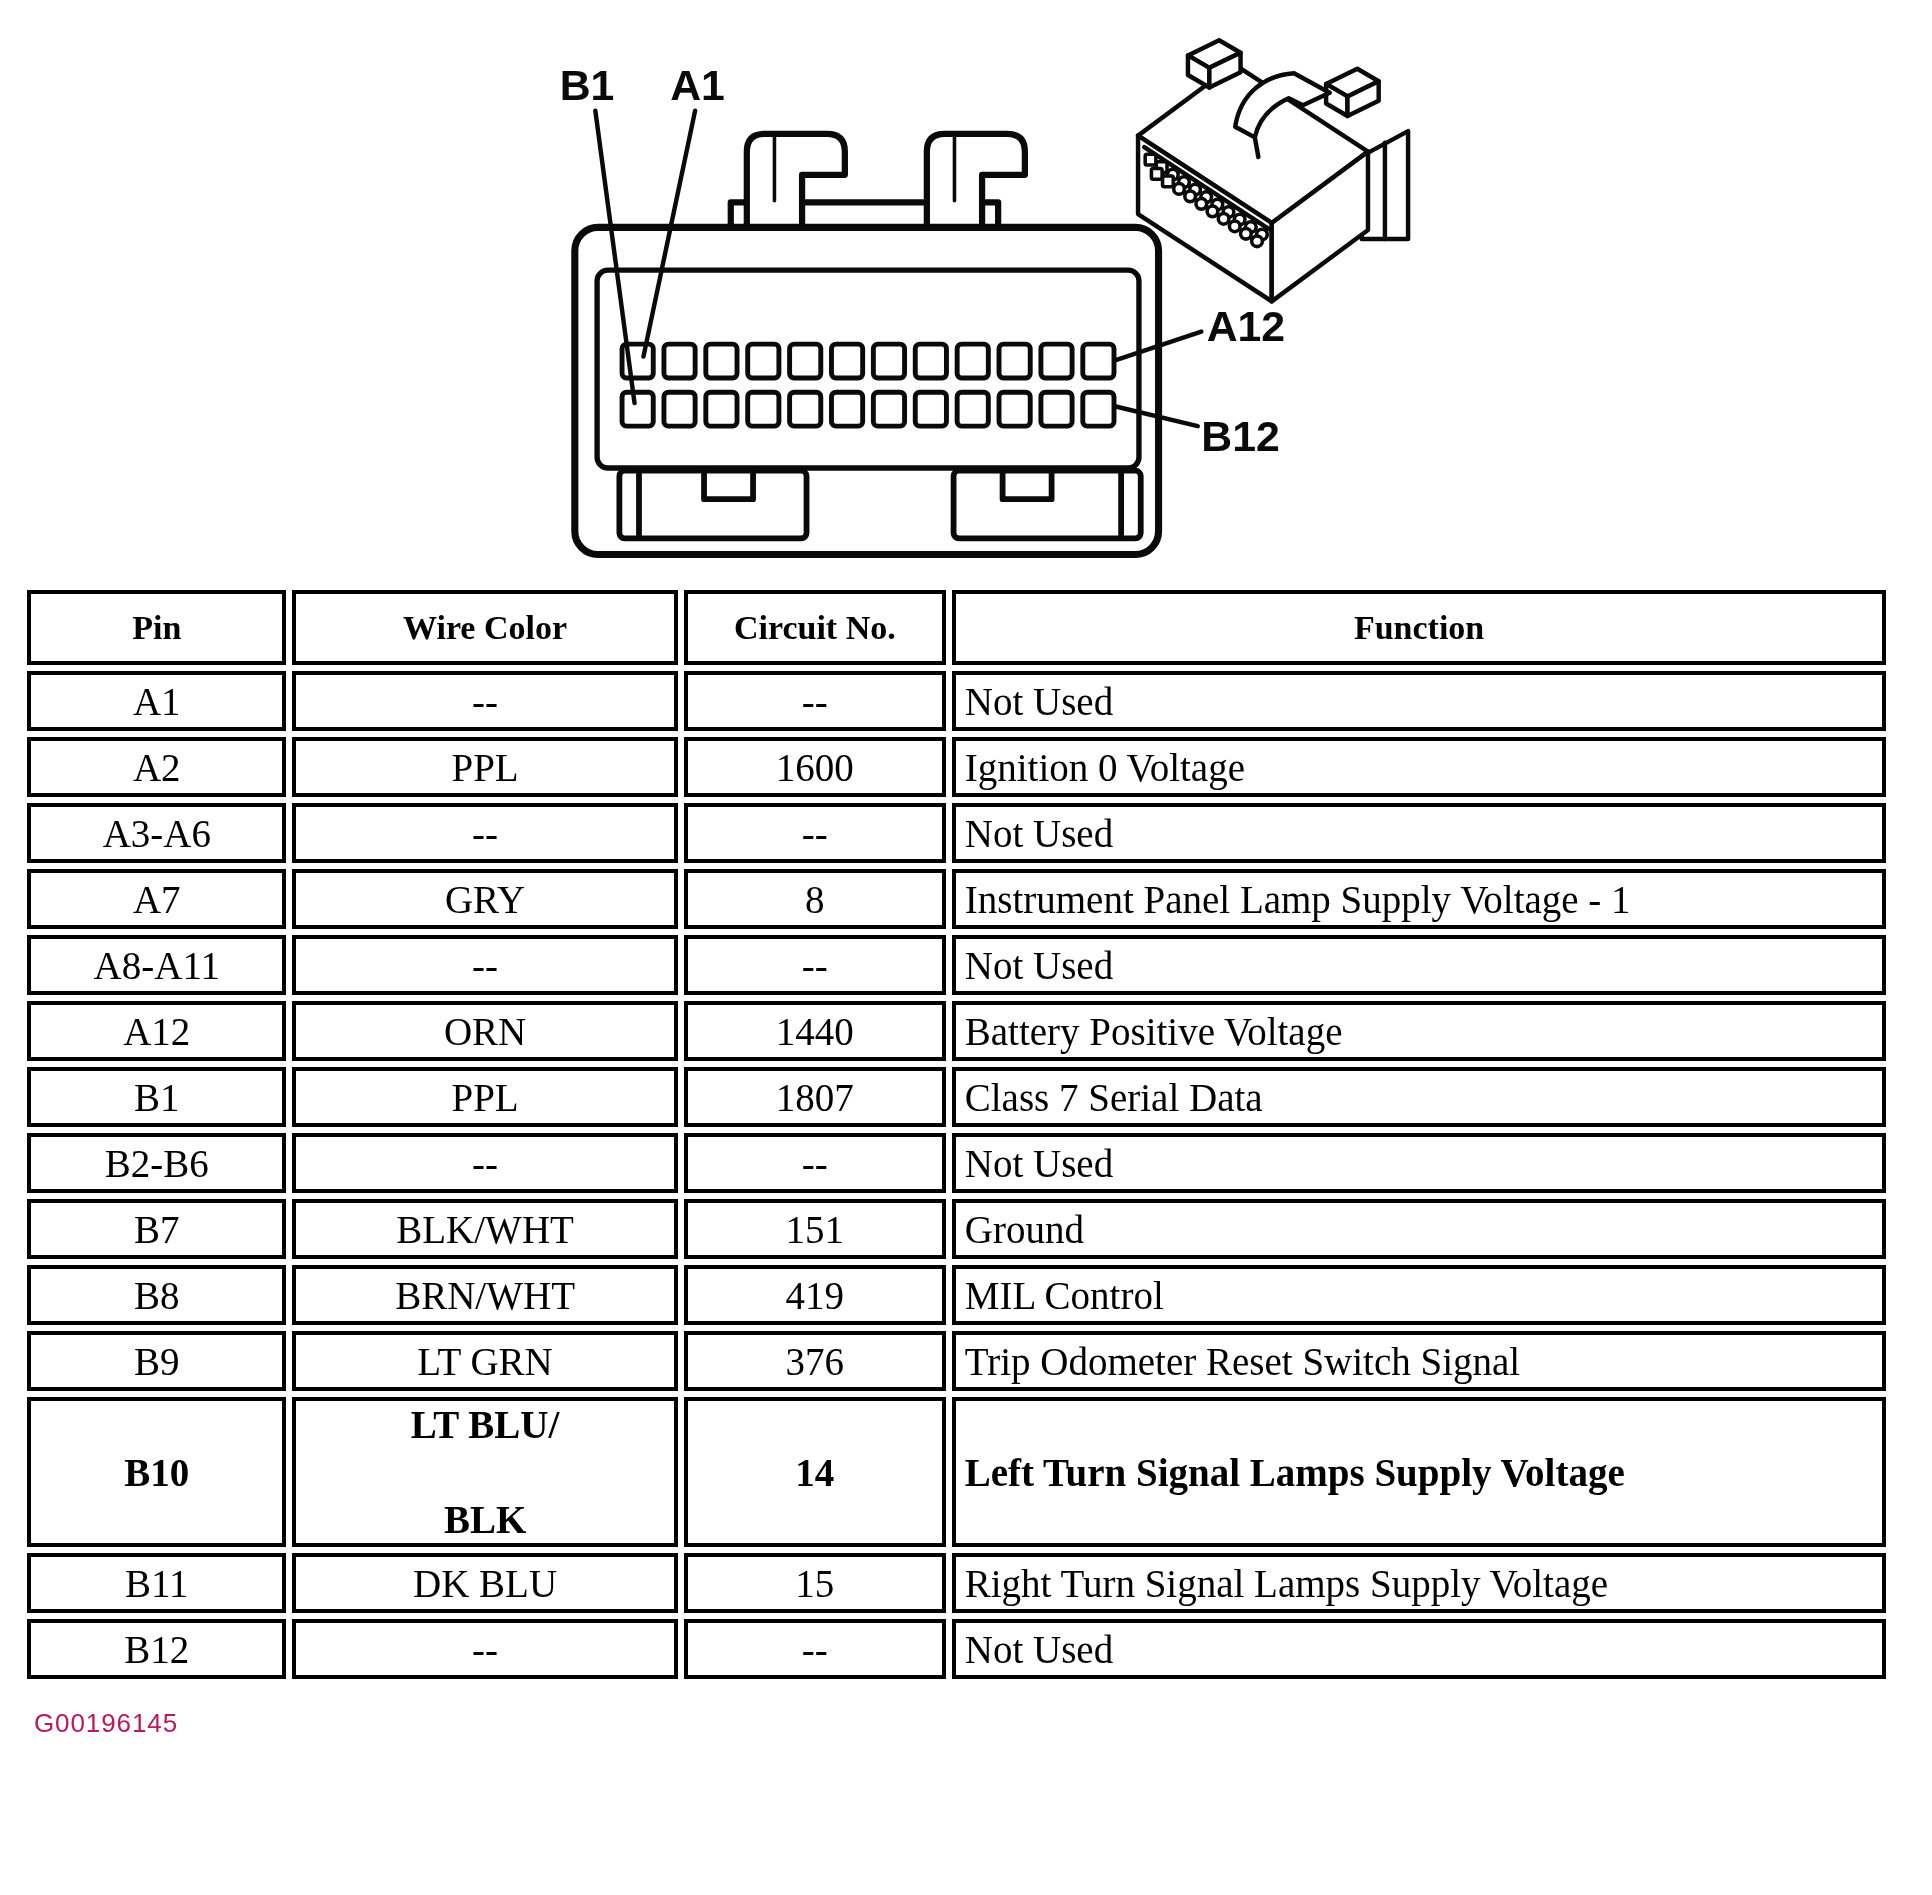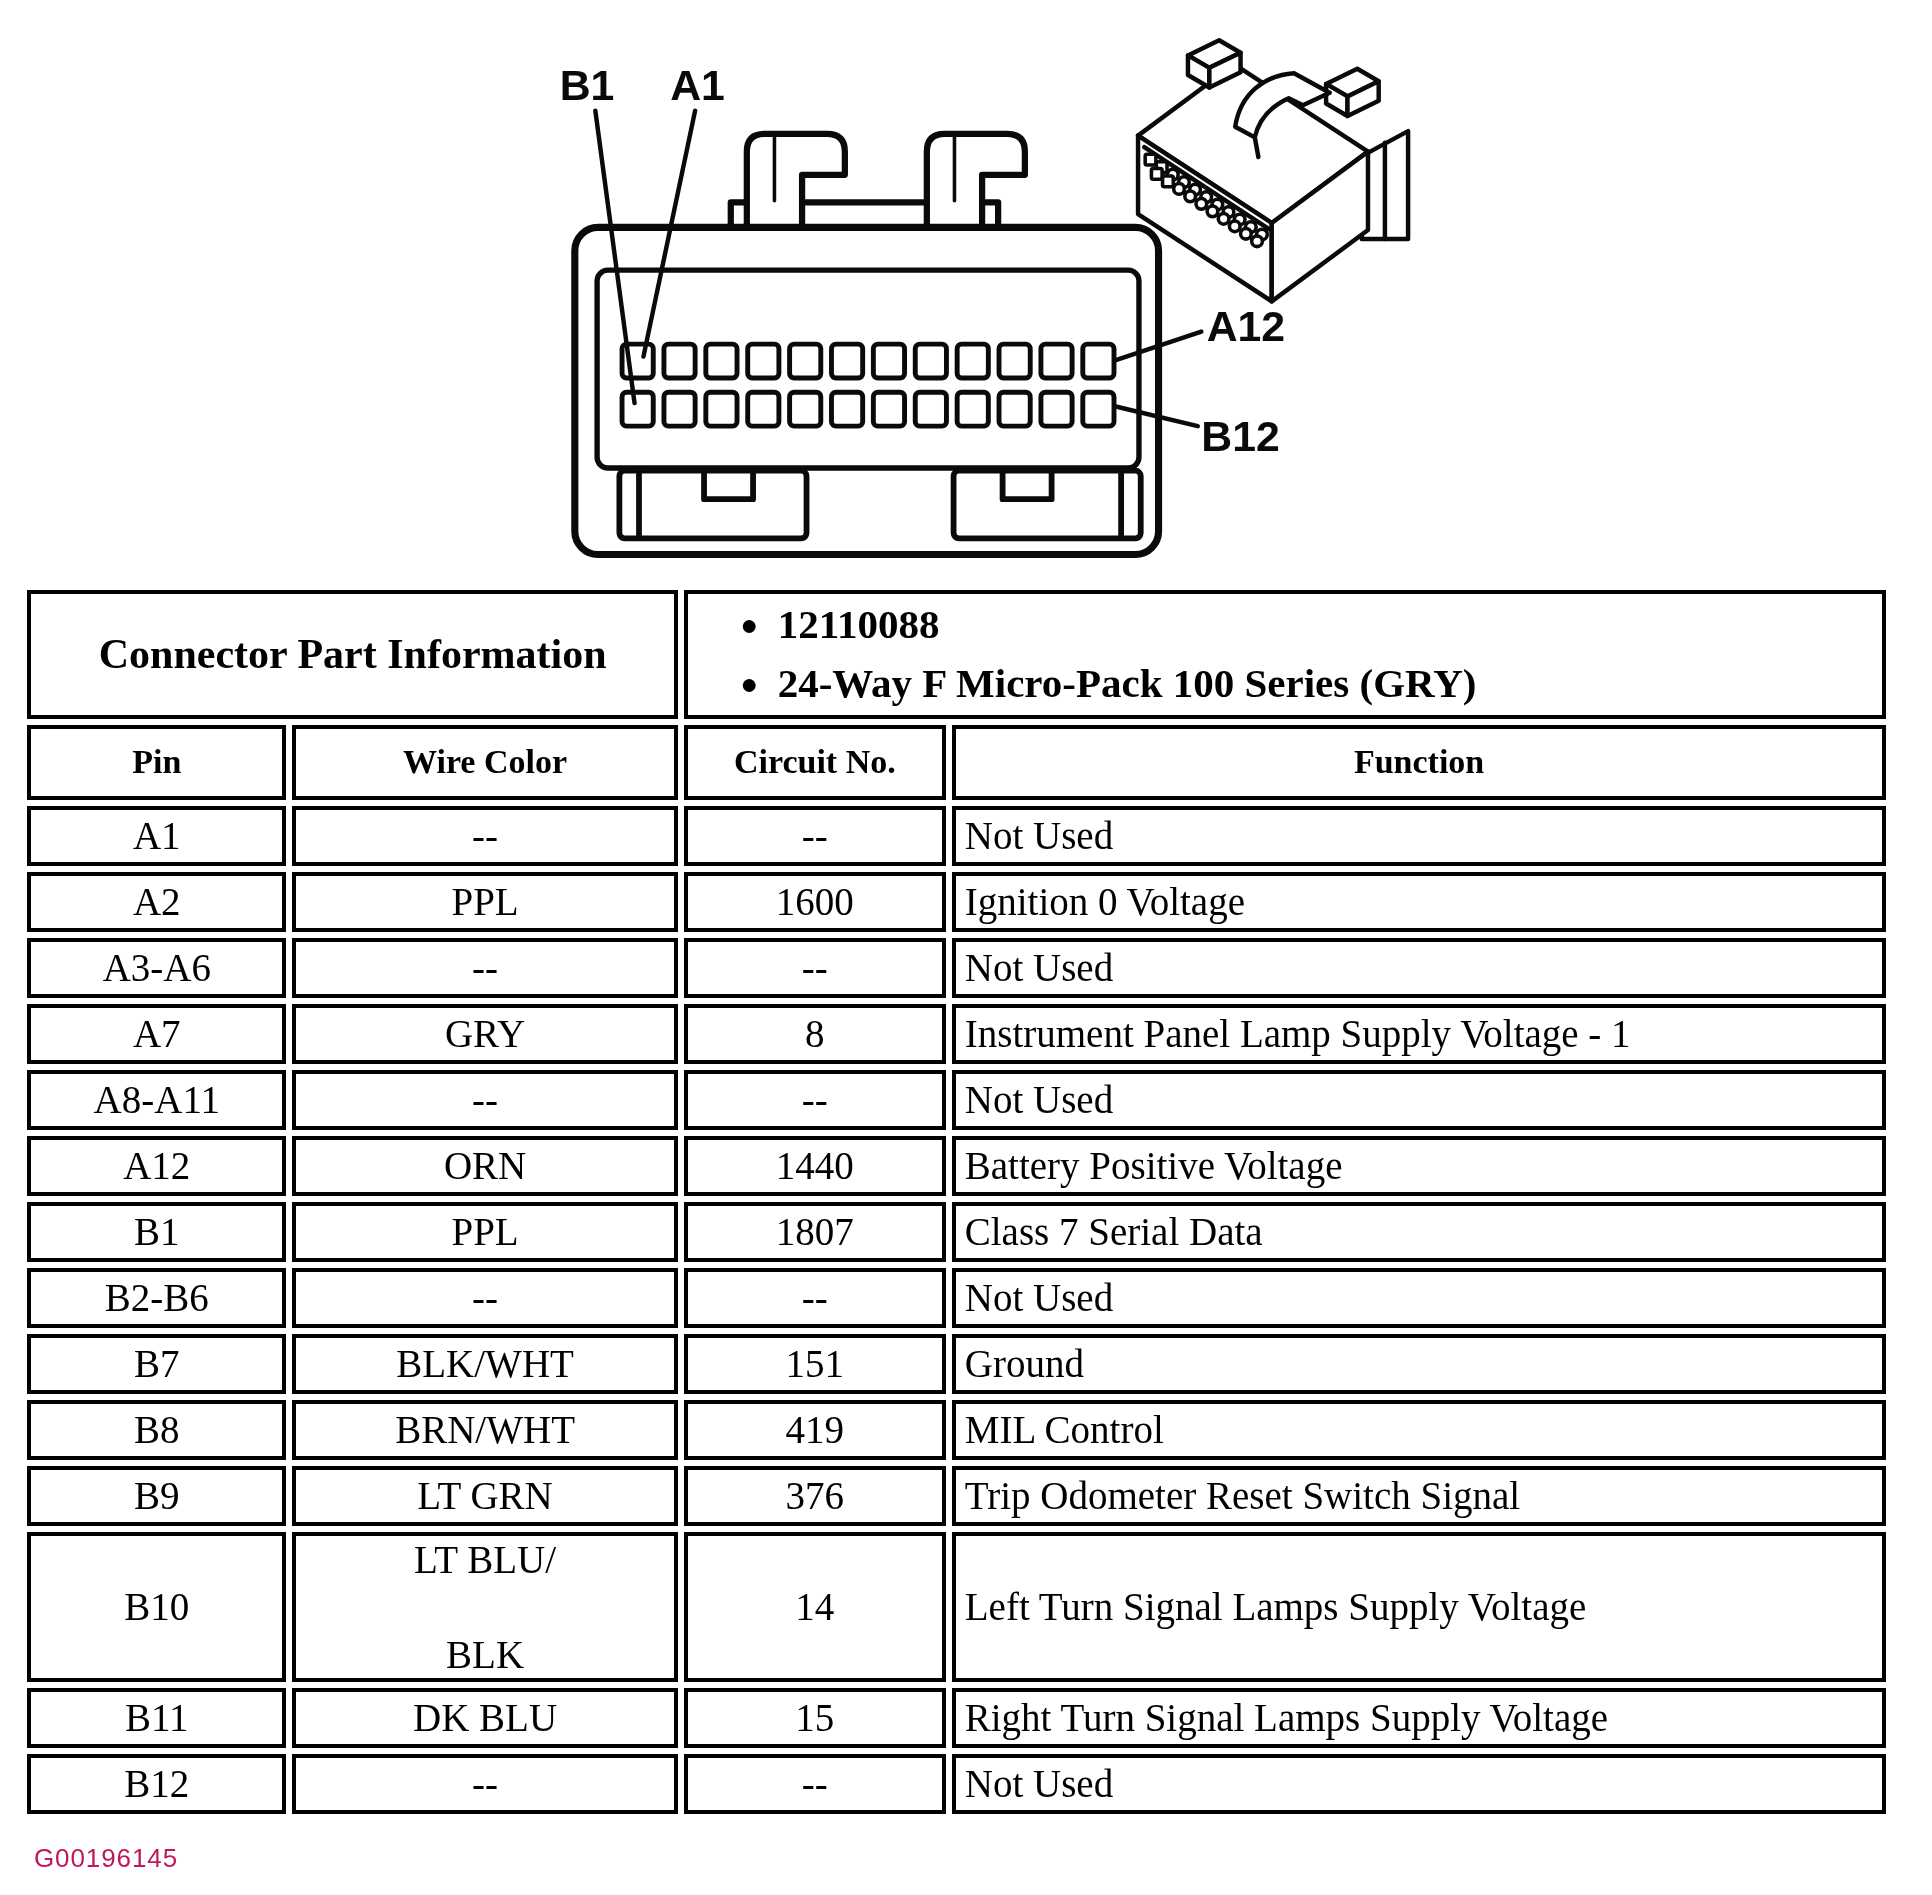--- a/index.html
+++ b/index.html
@@ -19,21 +19,21 @@
   }
   table.pinout td{
     border:4.5px solid #000;box-sizing:border-box;
     vertical-align:middle;background:#fff;overflow:hidden;
   }
   td.c{text-align:center;}
   td.fn{text-align:left;padding-left:9px;}
   tr.h1 td{height:112px;}
   tr.h2 td{height:75px;}
   tr.dr td{height:60px;}
-  tr.tall td{height:120px;}
+  tr.tall td{height:120px;font-weight:bold;}
   .title-cell{font-size:42px;font-weight:700;text-align:center;}
   .hdr{font-size:34px;font-weight:700;}
   .cell-txt{font-size:39px;}
   .bullets{padding-left:52px;}
   .bullet-line{display:flex;align-items:center;font-size:41px;font-weight:700;line-height:1.45;}
   .bullet-dot{font-size:30px;margin-right:19.6px;line-height:1;}
   .two-line span{display:block;font-size:39px;}
   .two-line .l2{margin-top:50px;}
   .figure-id{
     font-family:"Liberation Sans", sans-serif;font-size:26px;color:#be185d;
@@ -162,33 +162,20 @@
   </svg>
 
   <table class="pinout">
     <colgroup>
       <col style="width:257px">
         <col style="width:383px">
         <col style="width:260px">
         <col style="width:928px">
     </colgroup>
     <tbody>
-      <tr class="h1">
-        <td colspan="2" class="title-cell">Connector Part Information</td>
-        <td colspan="2" class="bullets">
-          <div class="bullet-line">
-              <span class="bullet-dot">●</span>
-              <span>12110088</span>
-            </div>
-          <div class="bullet-line">
-              <span class="bullet-dot">●</span>
-              <span>24-Way F Micro-Pack 100 Series (GRY)</span>
-            </div>
-        </td>
-      </tr>
       <tr class="h2">
         <td class="c hdr">Pin</td>
         <td class="c hdr">Wire Color</td>
         <td class="c hdr">Circuit No.</td>
         <td class="c hdr">Function</td>
       </tr>
 
       <tr class="dr">
         <td class="c cell-txt">A1</td>
         <td class="c cell-txt">--</td>

